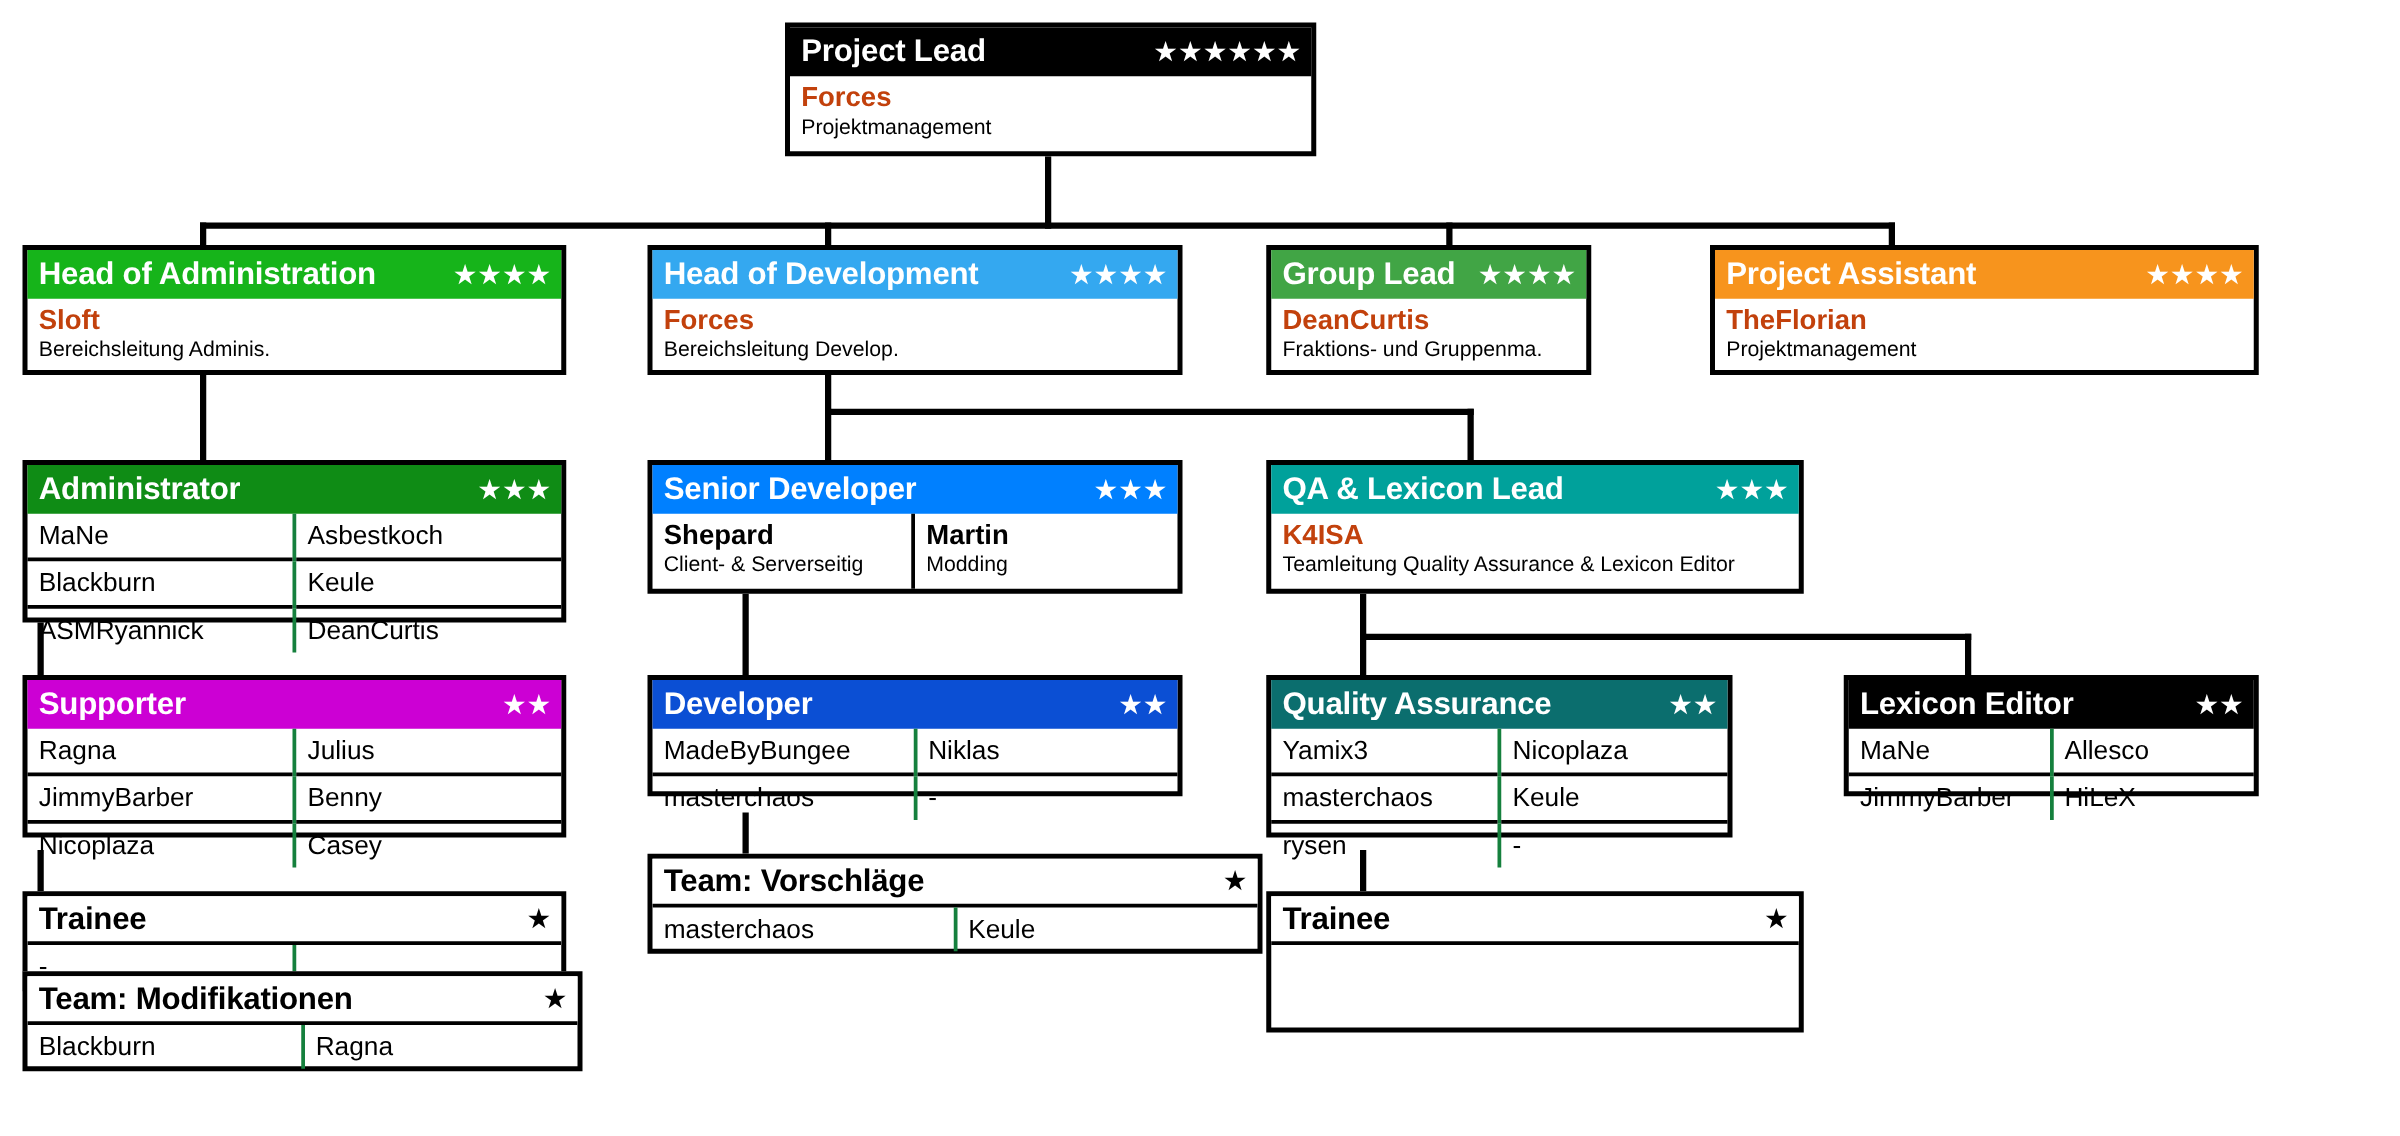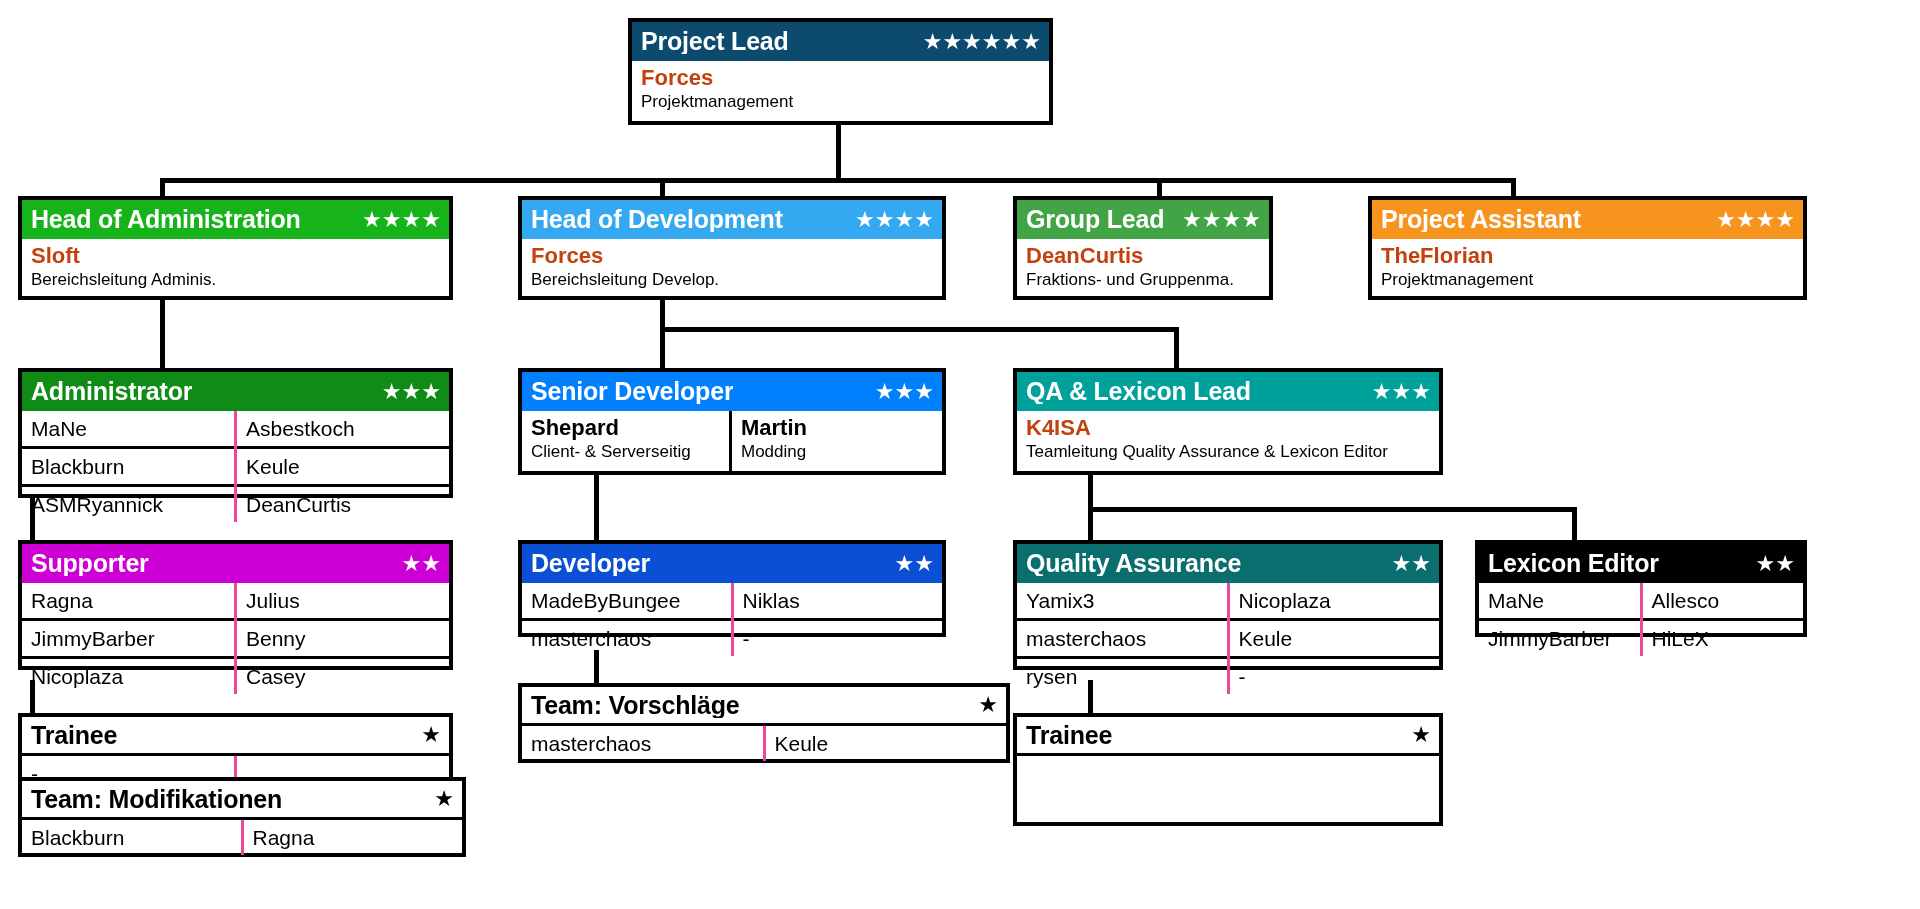--- a/index.html
+++ b/index.html
@@ -56,21 +56,21 @@
     padding:5px 9px 9px 9px;
   }
   .duo > .cell:first-child{border-right:3px solid #000;}
   .duo .nm{font-weight:bold;font-size:22px;line-height:1.12;color:#000;white-space:nowrap;}
   .duo .rl{font-size:17px;line-height:1.2;color:#000;white-space:nowrap;margin-top:1px;}
 
   
   .members{width:100%;border-collapse:collapse;table-layout:fixed;}
   .members td{
     border-top:3px solid #000;
-    border-right:3px solid #ec4899;
+    border-right:3px solid #15803d;
     height:34px;
     padding:0 0 1px 9px;
     font-size:21px;
     line-height:1;
     color:#000;
     white-space:nowrap;
     overflow:hidden;
     vertical-align:middle;
   }
   .members td:last-child{border-right:none;}
@@ -109,21 +109,21 @@
   <div class="conn" style="left:594px;top:650px;width:5px;height:33px;"></div>
 
   <div class="conn" style="left:1088px;top:475px;width:5px;height:35px;"></div>
   <div class="conn" style="left:1088px;top:507px;width:489px;height:5px;"></div>
   <div class="conn" style="left:1088px;top:507px;width:5px;height:33px;"></div>
   <div class="conn" style="left:1572px;top:507px;width:5px;height:33px;"></div>
 
   <div class="conn" style="left:1088px;top:680px;width:5px;height:33px;"></div>
 
   <div class="card" style="left:628px;top:18px;width:425px;height:107px;">
-    <div class="hdr" style="background:#0c4a6e;">
+    <div class="hdr" style="background:#000000;">
       <span class="ttl">Project Lead</span>
       <span class="stars">★★★★★★</span>
     </div>
     <div class="person">
       <div class="nm">Forces</div>
       <div class="rl">Projektmanagement</div>
     </div>
   </div>
 
   <div class="card" style="left:18px;top:196px;width:435px;height:104px;">
@@ -256,21 +256,21 @@
         <td>Niklas</td>
       </tr>
       <tr>
         <td>masterchaos</td>
         <td>-</td>
       </tr>
     </tbody>
       </table>
   </div>
 
-  <div class="card" style="left:1013px;top:540px;width:430px;height:130px;">
+  <div class="card" style="left:1013px;top:540px;width:373px;height:130px;">
     <div class="hdr" style="background:#0B6E6E;">
       <span class="ttl">Quality Assurance</span>
       <span class="stars">★★</span>
     </div>
     <table class="members">
       <tbody>
           <tr>
         <td>Yamix3</td>
         <td>Nicoplaza</td>
       </tr>

